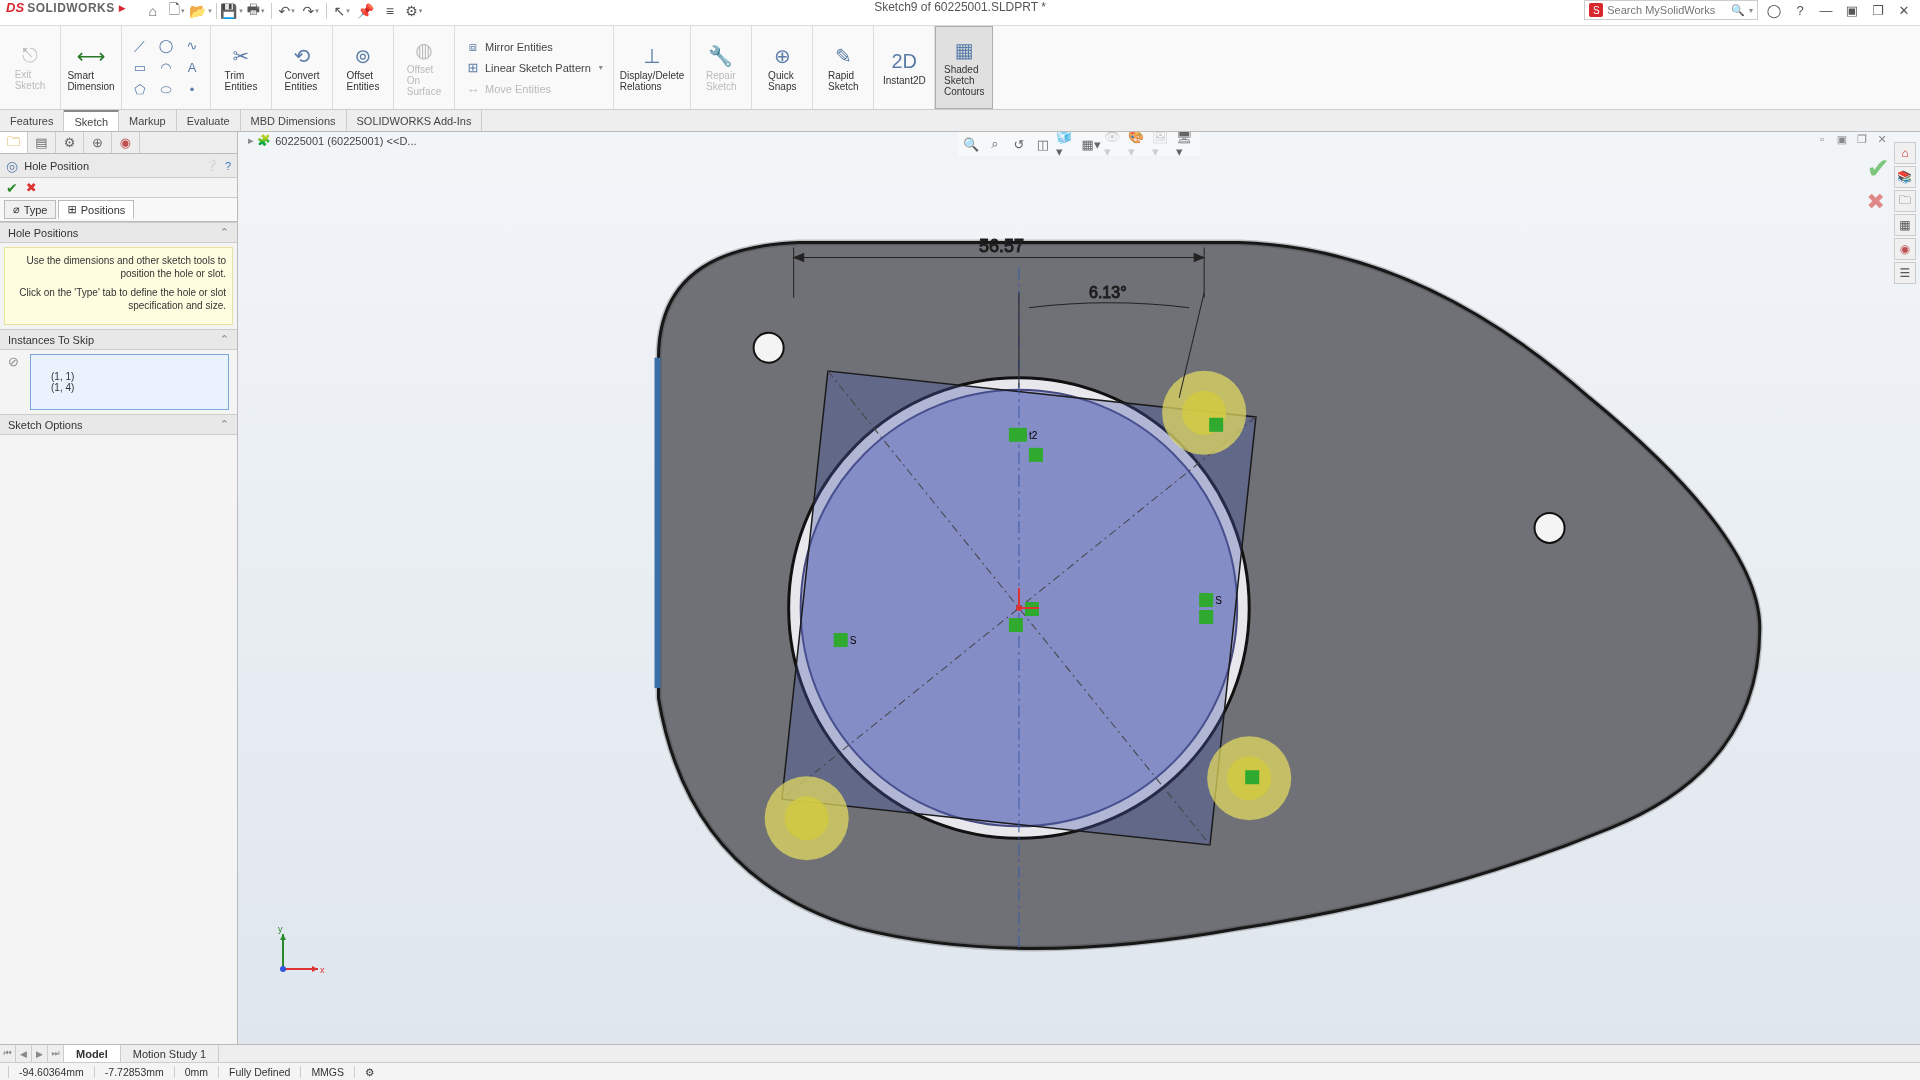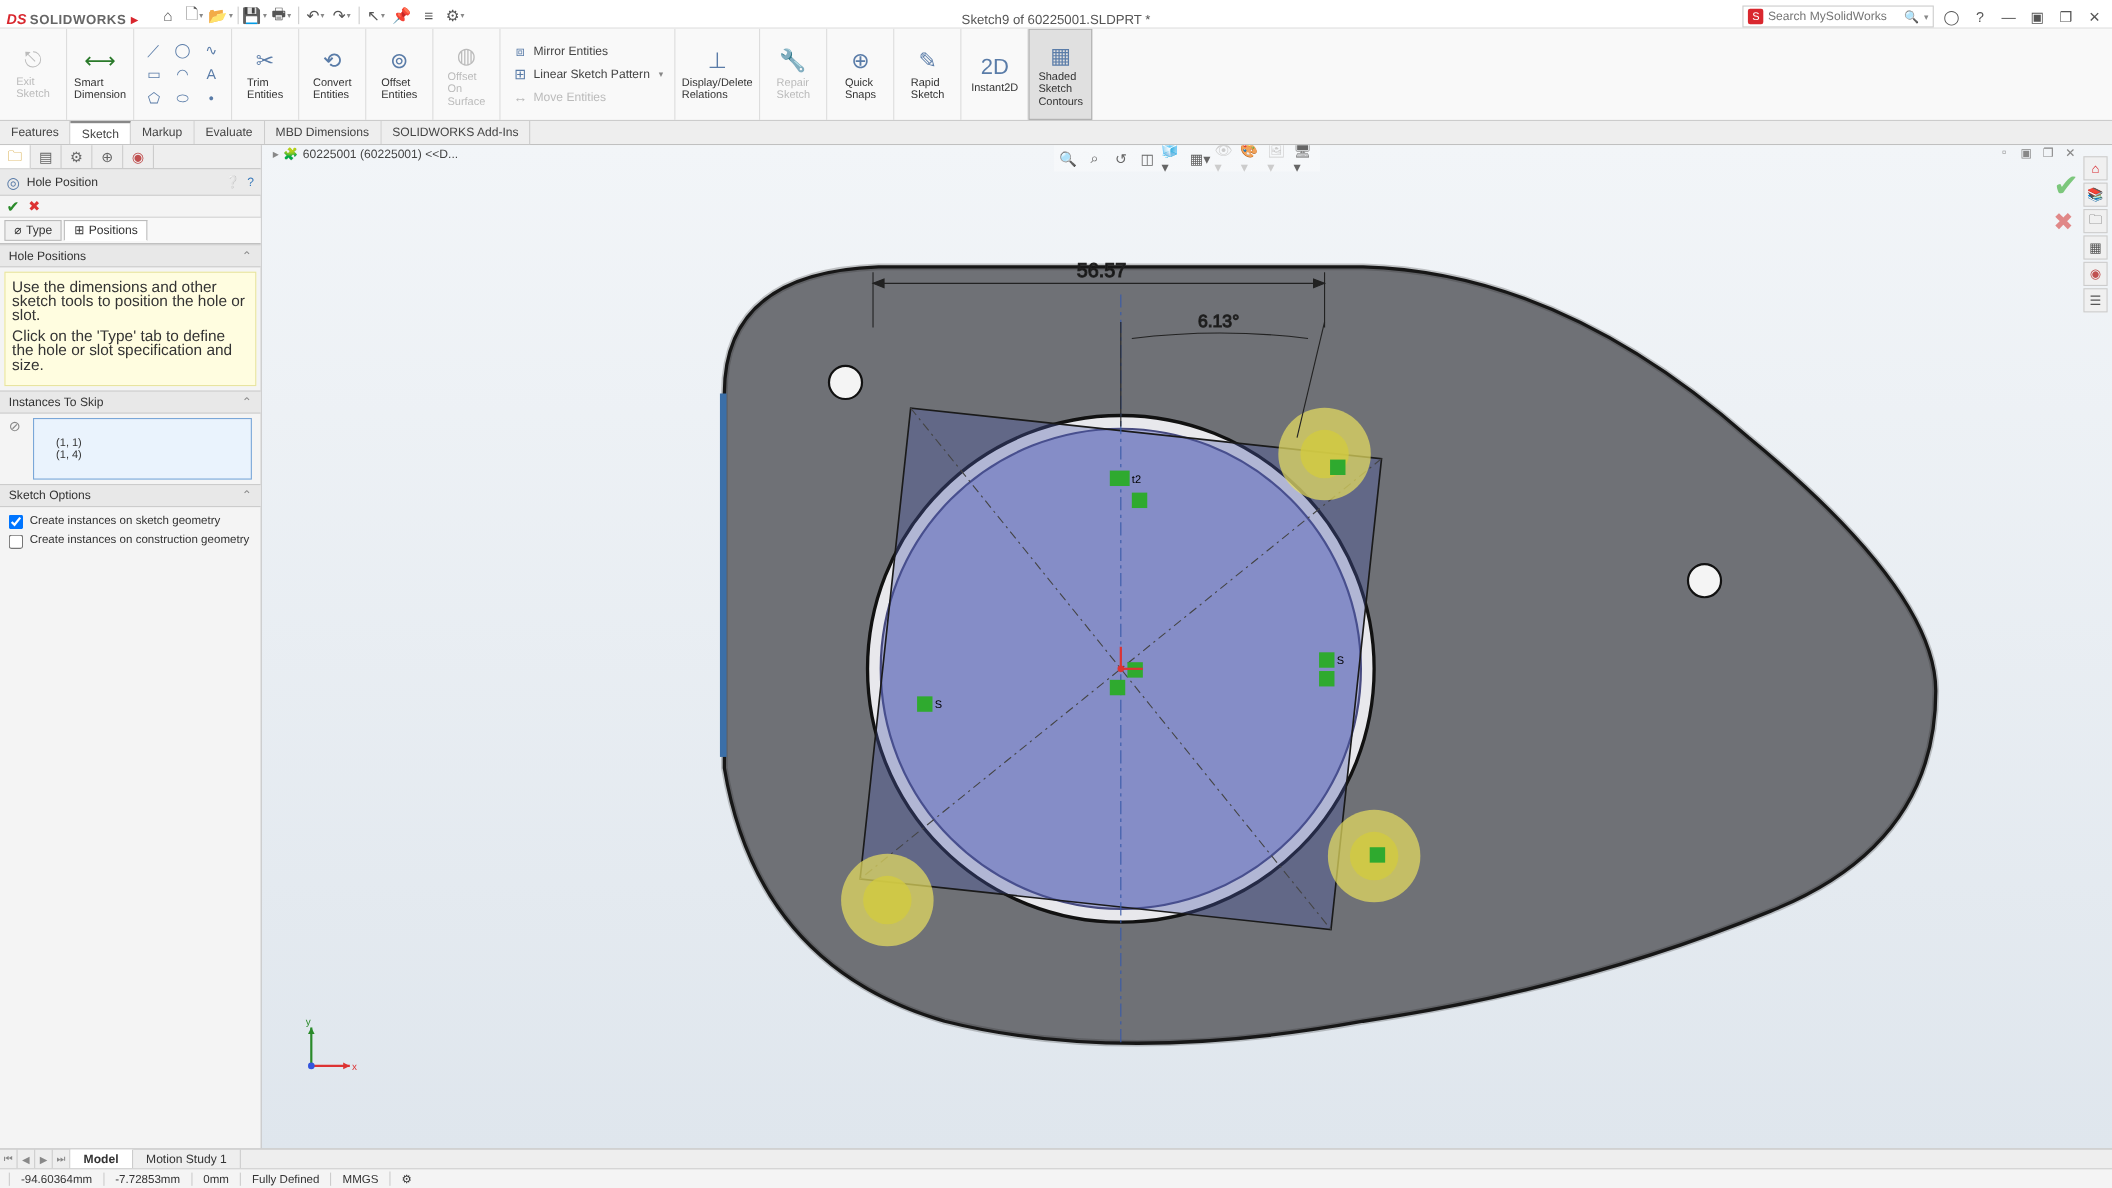--- a/index.html
+++ b/index.html
@@ -1,19 +1,19 @@
 <!DOCTYPE html>
 <html><head>
 <meta charset="utf-8">
 <style>
 * { box-sizing: border-box; margin: 0; padding: 0; font-family: "Segoe UI", Tahoma, sans-serif; }
 body { background: #fff; font-size: 11px; color: #333; overflow: hidden; width: 1920px; height: 1080px; position: relative; }
 
 
-#titlebar { height: 26px; background: #fff; display: flex; align-items: flex-end; border-bottom: 1px solid #ddd; position: relative; }
+#titlebar { height: 26px; background: #fff; display: flex; align-items: flex-start; border-bottom: 1px solid #ddd; position: relative; }
 #logo { display: flex; align-items: center; padding: 0 6px; }
 #logo .ds { color: #d9272e; font-weight: bold; font-size: 13px; font-style: italic; }
 #logo .sw { color: #666; font-weight: bold; font-size: 12px; letter-spacing: 0.5px; }
 #logo .arrow { color: #d9272e; font-size: 9px; margin-left: 4px; }
 .qat { display: flex; align-items: center; gap: 2px; margin-left: 10px; }
 .qat-btn { width: 22px; height: 22px; display: flex; align-items: center; justify-content: center; color: #555; font-size: 14px; border-radius: 2px; }
 .qat-sep { width: 1px; height: 16px; background: #ccc; margin: 0 2px; }
 .qat-dd::after { content: "▾"; font-size: 7px; margin-left: 1px; color: #888; }
 #doc-title { position: absolute; left: 50%; transform: translateX(-50%); font-size: 12px; color: #555; }
 #title-right { margin-left: auto; display: flex; align-items: center; gap: 6px; padding-right: 6px; }
@@ -52,21 +52,21 @@
 #pm-head .pmico { color: #5a7ca8; font-size: 14px; }
 #pm-head .pmtitle { font-weight: normal; font-size: 11px; flex: 1; }
 #pm-okrow { height: 20px; display: flex; align-items: center; gap: 8px; padding: 0 6px; border-bottom: 1px solid #ccc; }
 #pm-okrow .ok { color: #2a8a2a; font-size: 14px; }
 #pm-okrow .cancel { color: #d33; font-size: 13px; }
 #pm-subtabs { height: 24px; display: flex; border-bottom: 1px solid #bbb; padding: 2px 4px; gap: 2px; background: #f8f8f8; }
 .pm-subtab { border: 1px solid #bbb; padding: 2px 8px; display: flex; align-items: center; gap: 4px; font-size: 11px; background: #f0f0f0; }
 .pm-subtab.active { background: #fff; border-bottom: 1px solid #fff; }
 .pm-section-h { background: #e8e8e8; border-top: 1px solid #ccc; border-bottom: 1px solid #ccc; padding: 3px 8px; font-size: 11px; color: #333; display: flex; justify-content: space-between; align-items: center; }
 .pm-section-h .coll { color: #888; }
-.pm-yellow { background: #fffde0; border: 1px solid #e8e4a0; margin: 4px; padding: 6px; font-size: 14px; line-height: 13px; color: #333; }
+.pm-yellow { background: #fffde0; border: 1px solid #e8e4a0; margin: 4px; padding: 6px; font-size: 10px; line-height: 13px; color: #333; text-align: right; }
 .pm-yellow p { margin-bottom: 6px; }
 .pm-body { padding: 4px 8px; font-size: 11px; }
 .pm-listrow { display: flex; align-items: flex-start; gap: 6px; }
 .pm-listrow .skipico { color: #888; font-size: 13px; width: 16px; }
 .pm-listbox { flex: 1; border: 1px solid #7aa7d8; background: #eaf3fd; min-height: 30px; font-size: 10px; padding: 16px; }
 .pm-listbox div { padding: 0 4px; }
 .pm-chk { display: flex; align-items: flex-start; gap: 6px; padding: 2px 0; font-size: 10.5px; }
 .pm-chk input { margin-top: 1px; }
 
 
@@ -299,30 +299,20 @@
           <div>(1, 1)</div>
           <div>(1, 4)</div>
         </div>
       </div>
     </div>
 
     <div class="pm-section-h">
         <span>Sketch Options</span>
         <span class="coll">⌃</span>
       </div>
-    <div class="pm-body">
-      <label class="pm-chk">
-          <input type="checkbox" checked="" style="">
-          <span>Create instances on sketch geometry</span>
-        </label>
-      <label class="pm-chk">
-          <input type="checkbox" style="">
-          <span>Create instances on construction geometry</span>
-        </label>
-    </div>
   </div>
 
   <div id="gfx">
     <div id="breadcrumb">
       <span style="color:#888">▸</span>
       <span class="partico">🧩</span>
       <span>60225001 (60225001)  &lt;&lt;D...</span>
     </div>
 
     <div id="win-ctrl">

